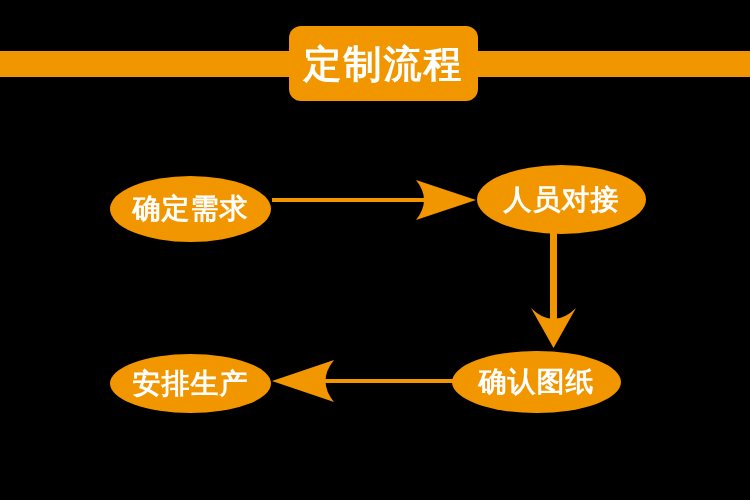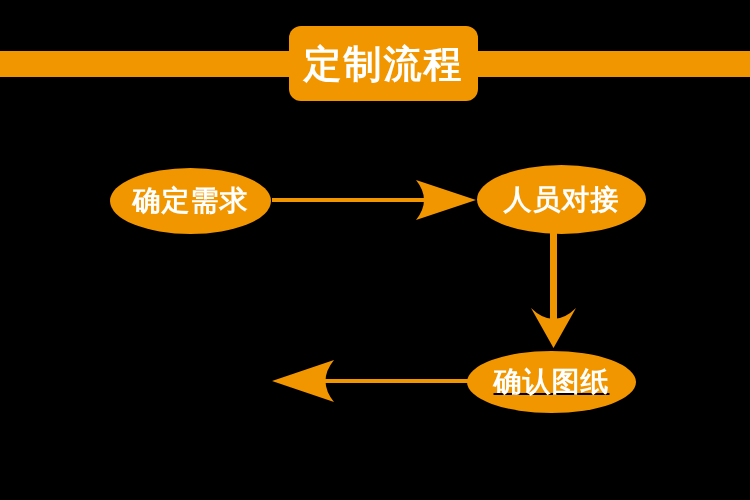--- a/index.html
+++ b/index.html
@@ -58,23 +58,23 @@
   }
   .node-label {
     color: #FFFFFF;
     font-size: 28px;
     font-weight: bold;
     letter-spacing: 1px;
     line-height: 1;
     white-space: nowrap;
   }
 
-  #node-requirements { left: 110px; top: 168px; width: 161px; height: 66px; }
+  #node-requirements { left: 110px; top: 176px; width: 161px; height: 66px; }
   #node-personnel    { left: 477px; top: 165px; width: 169px; height: 69px; font-family: Liberation Serif, serif; }
-  #node-drawings     { left: 467px; top: 351px; width: 169px; height: 62px; text-decoration: underline; }
+  #node-drawings     { left: 452px; top: 351px; width: 169px; height: 62px; }
   #node-production   { left: 110px; top: 354px; width: 161px; height: 59px; }
 
   
   #connectors {
     position: absolute;
     left: 0;
     top: 0;
     width: 750px;
     height: 500px;
     pointer-events: none;
@@ -113,14 +113,17 @@
   </div>
 
   <div class="node" id="node-personnel">
     <span class="node-label">人员对接</span>
   </div>
 
   <div class="node" id="node-drawings">
     <span class="node-label">确认图纸</span>
   </div>
 
+  <div class="node" id="node-production">
+    <span class="node-label">安排生产</span>
+  </div>
 
 </div>
 
 </body></html>

